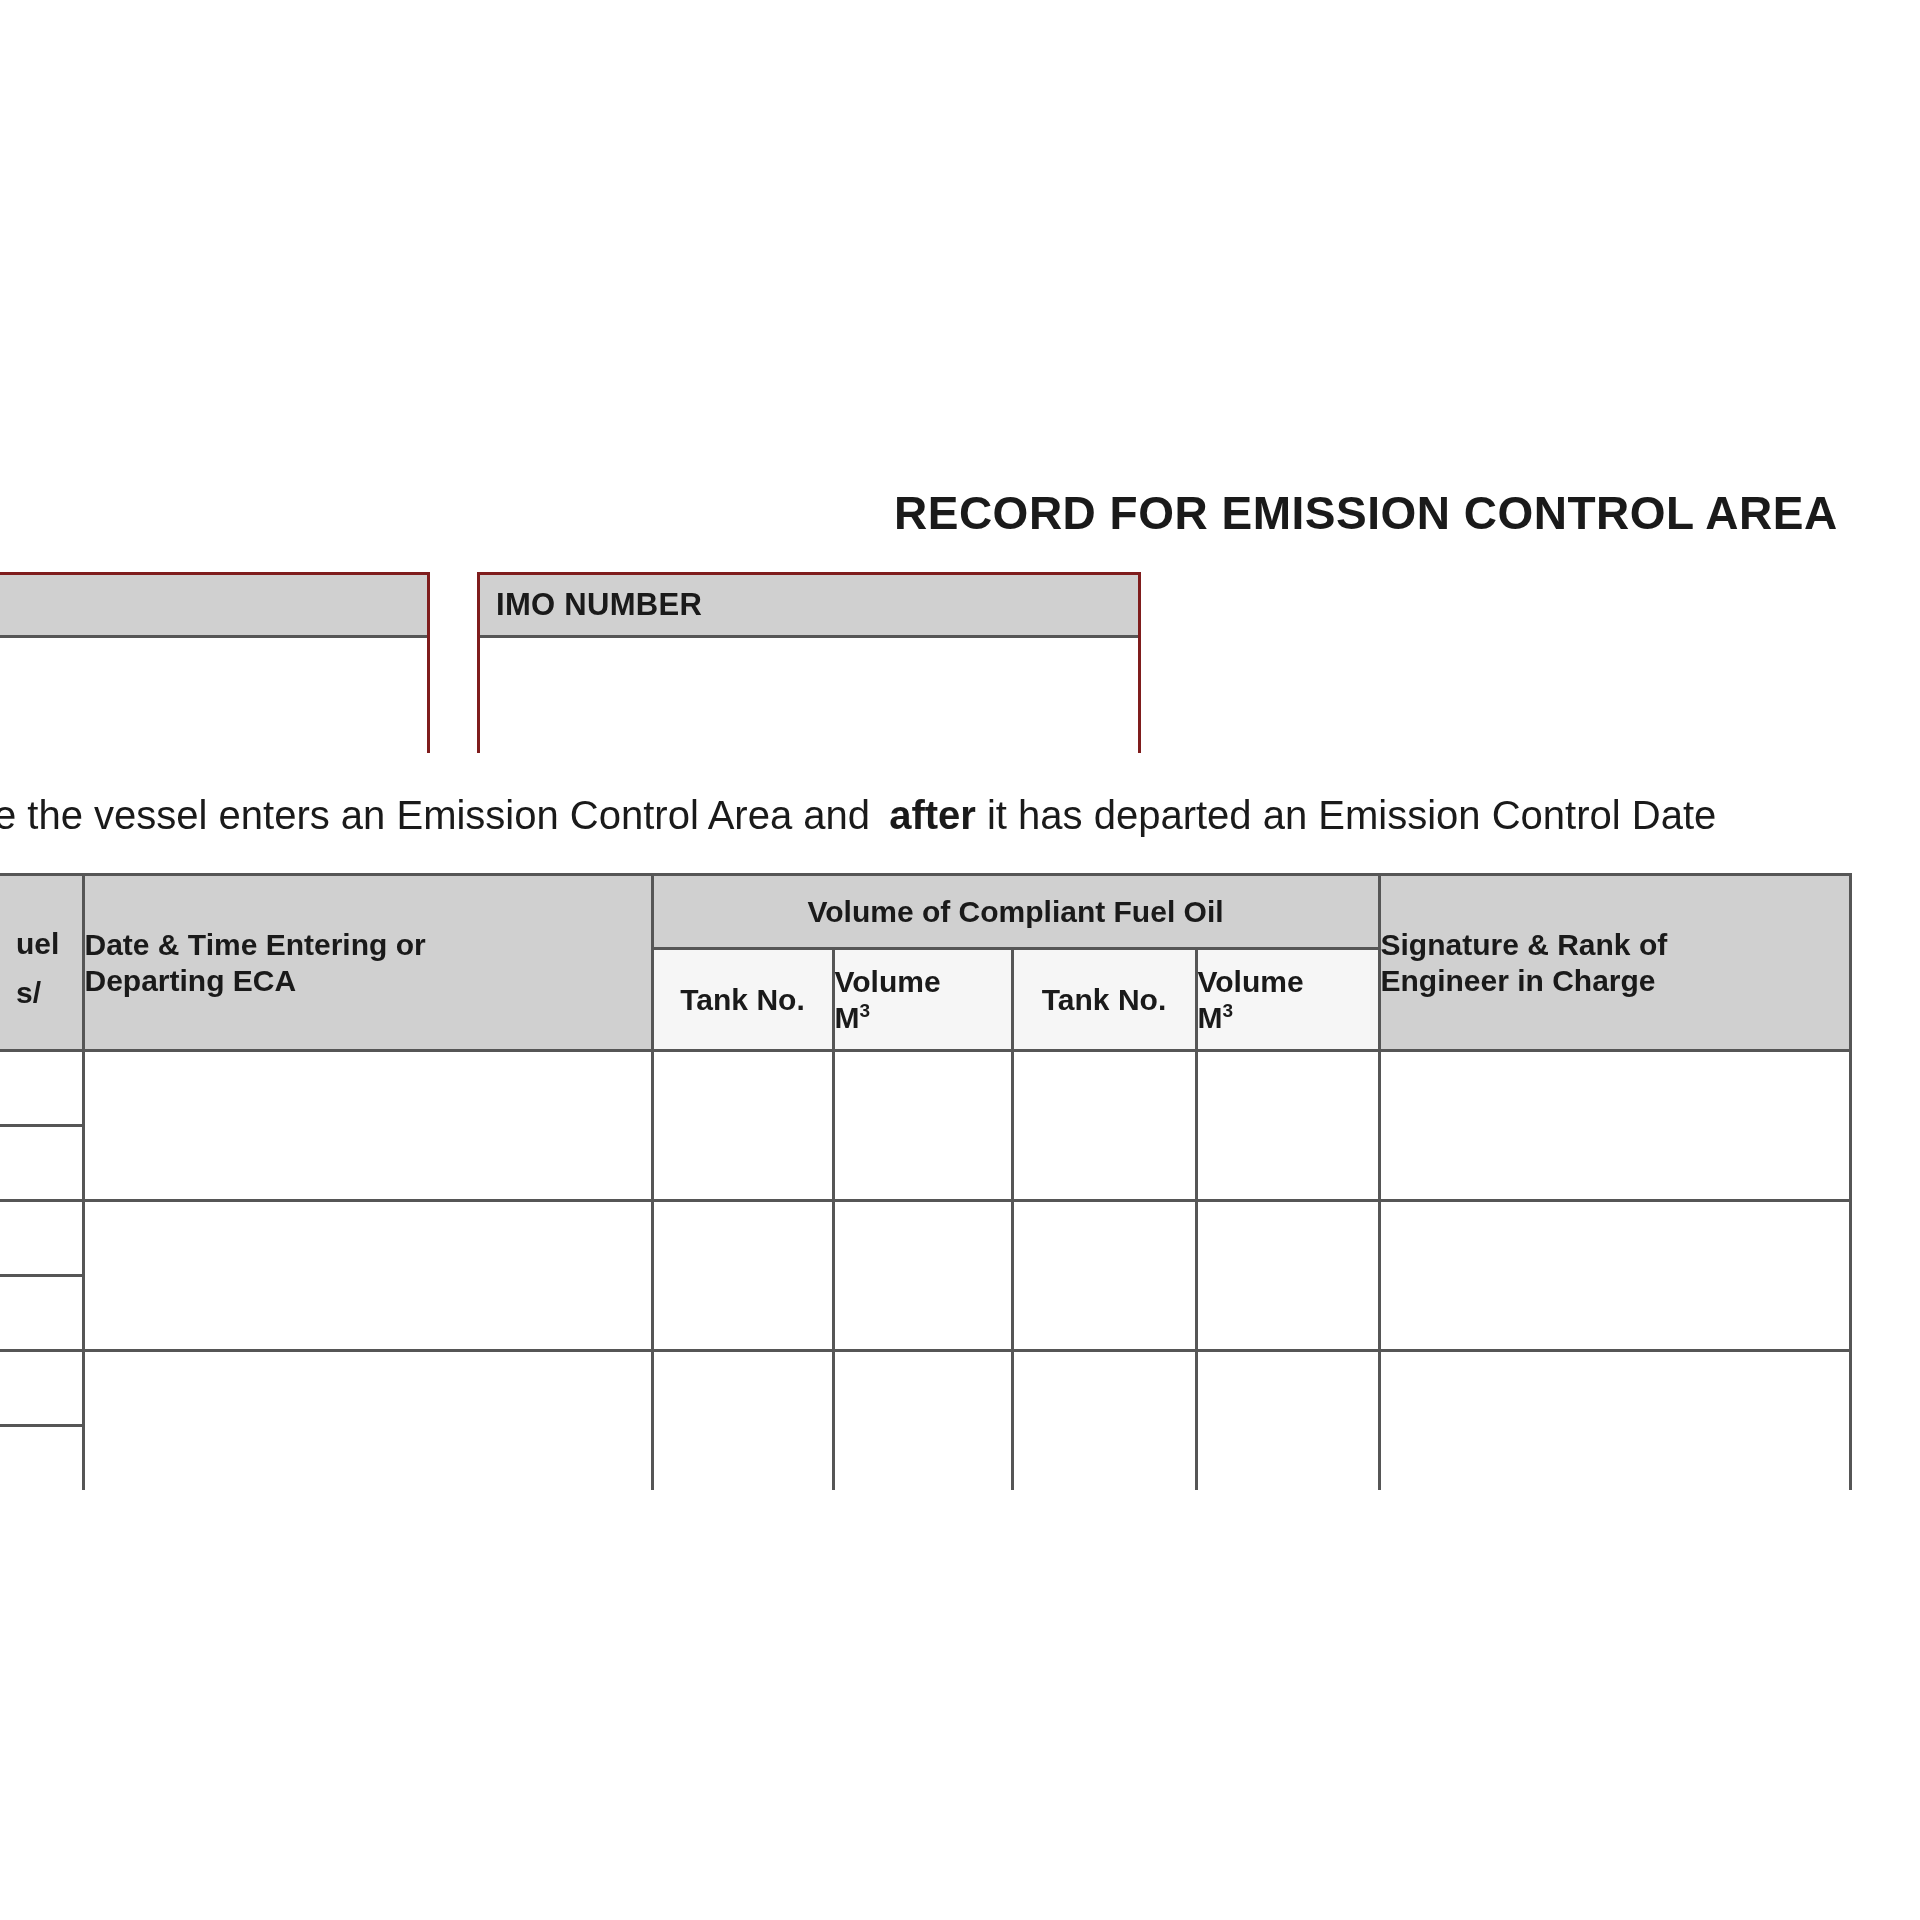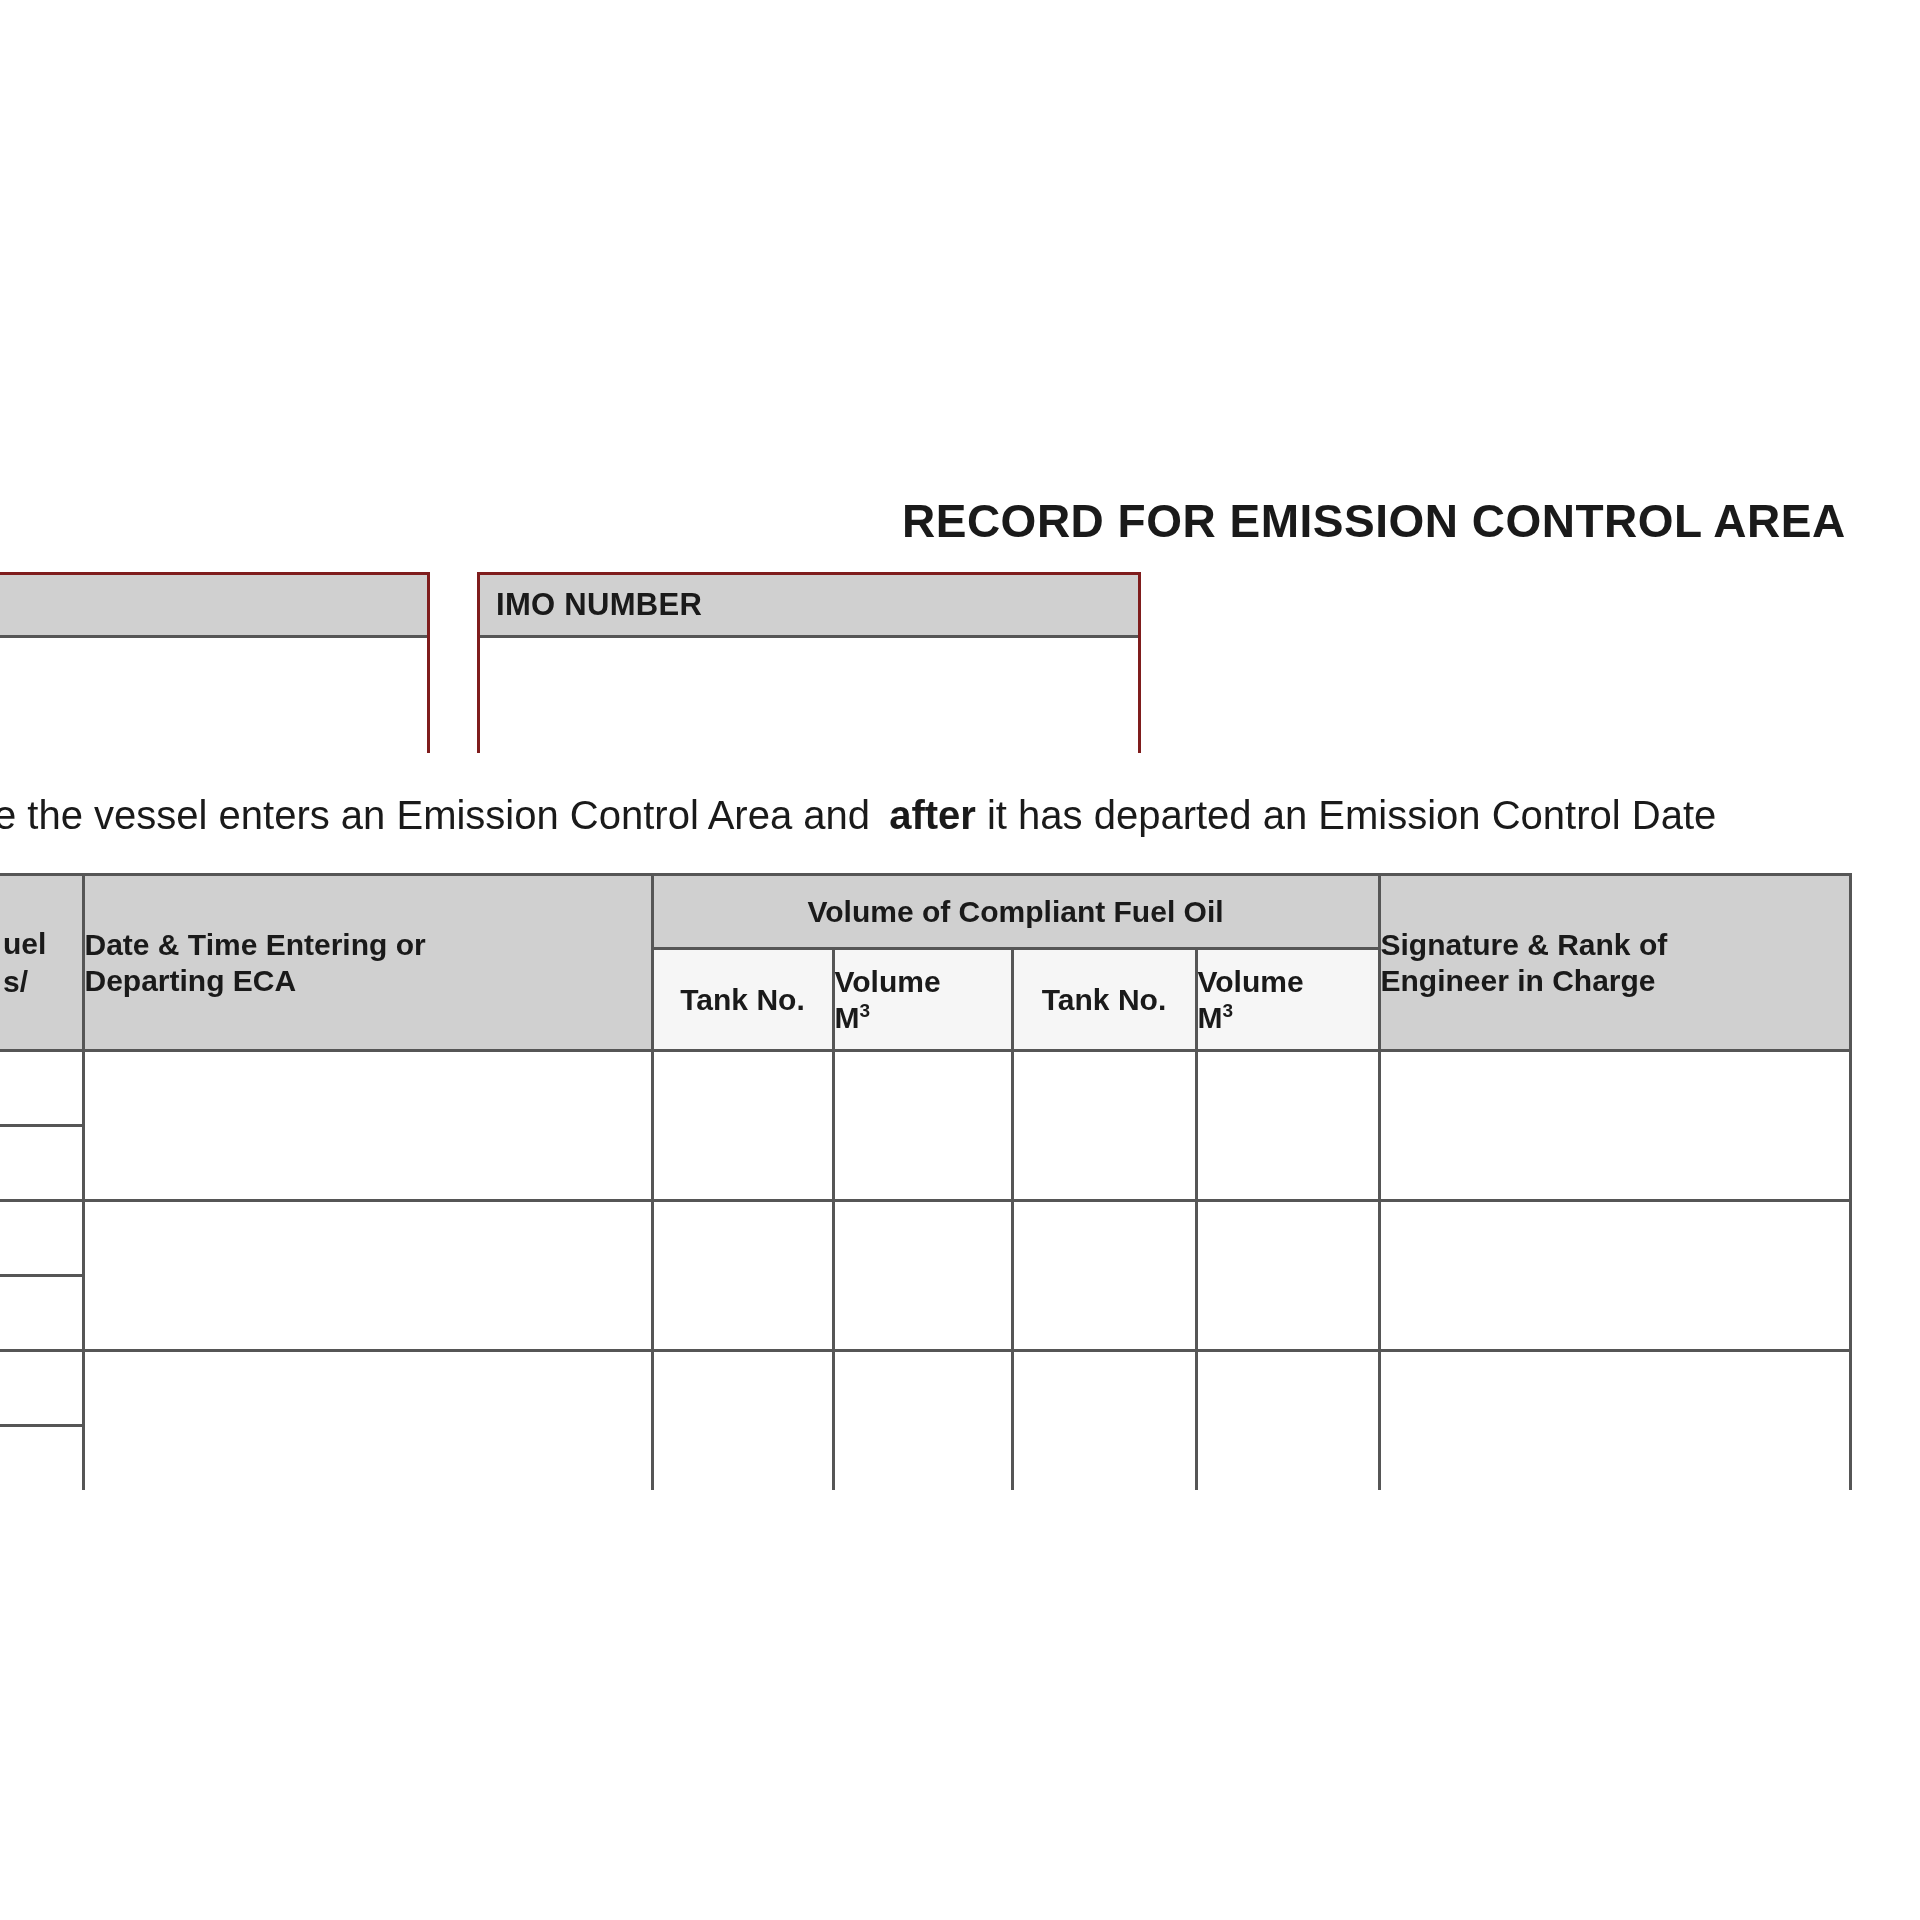--- a/index.html
+++ b/index.html
@@ -3,21 +3,21 @@
 <meta charset="utf-8">
 <style>
   html,body { margin:0; padding:0; background:#ffffff; }
   .page {
     position:relative; width:1920px; height:1920px; overflow:hidden;
     background:#ffffff; color:#1a1a1a;
     font-family:"Liberation Sans","DejaVu Sans",sans-serif;
   }
   
   .doc-title {
-    position:absolute; top:486px; left:890px; margin:12px;
+    position:absolute; top:486px; left:890px; margin:4px;
     font-size:46px; font-weight:bold; line-height:1; white-space:nowrap;
     letter-spacing:0.5px;
   }
   
   .info-box {
     position:absolute; top:572px; height:181px; box-sizing:border-box;
     border:3px solid #7f1d1d; background:#ffffff;
   }
   .info-box .band {
     height:60px; background:#d0d0d0; border-bottom:3px solid #565656;
@@ -47,21 +47,21 @@
     font-size:30px;
   }
   table.eca .no-left { border-left:none; }
   table.eca thead th { background:#d0d0d0; font-weight:bold; text-align:center; }
   table.eca thead th.sub { background:#f6f6f6; }
   table.eca tbody td { background:#ffffff; }
   tr.head-group { height:74px; }
   tr.head-sub { height:102px; }
   tr.body-half { height:75px; }
   .hl { display:block; line-height:36px; text-align:left; }
-  .frag-line { display:block; line-height:38px; text-align:left; padding-left:3px; }
+  .frag-line { display:block; line-height:38px; text-align:left; padding-left:16px;margin-top:11px; }
   sup.cu { font-size:19px; vertical-align:super; line-height:0; }
 </style>
 </head>
 <body>
 
 <div class="page">
 
   <h1 class="doc-title">RECORD FOR EMISSION CONTROL AREA</h1>
 
   <div class="info-box box-vessel">

